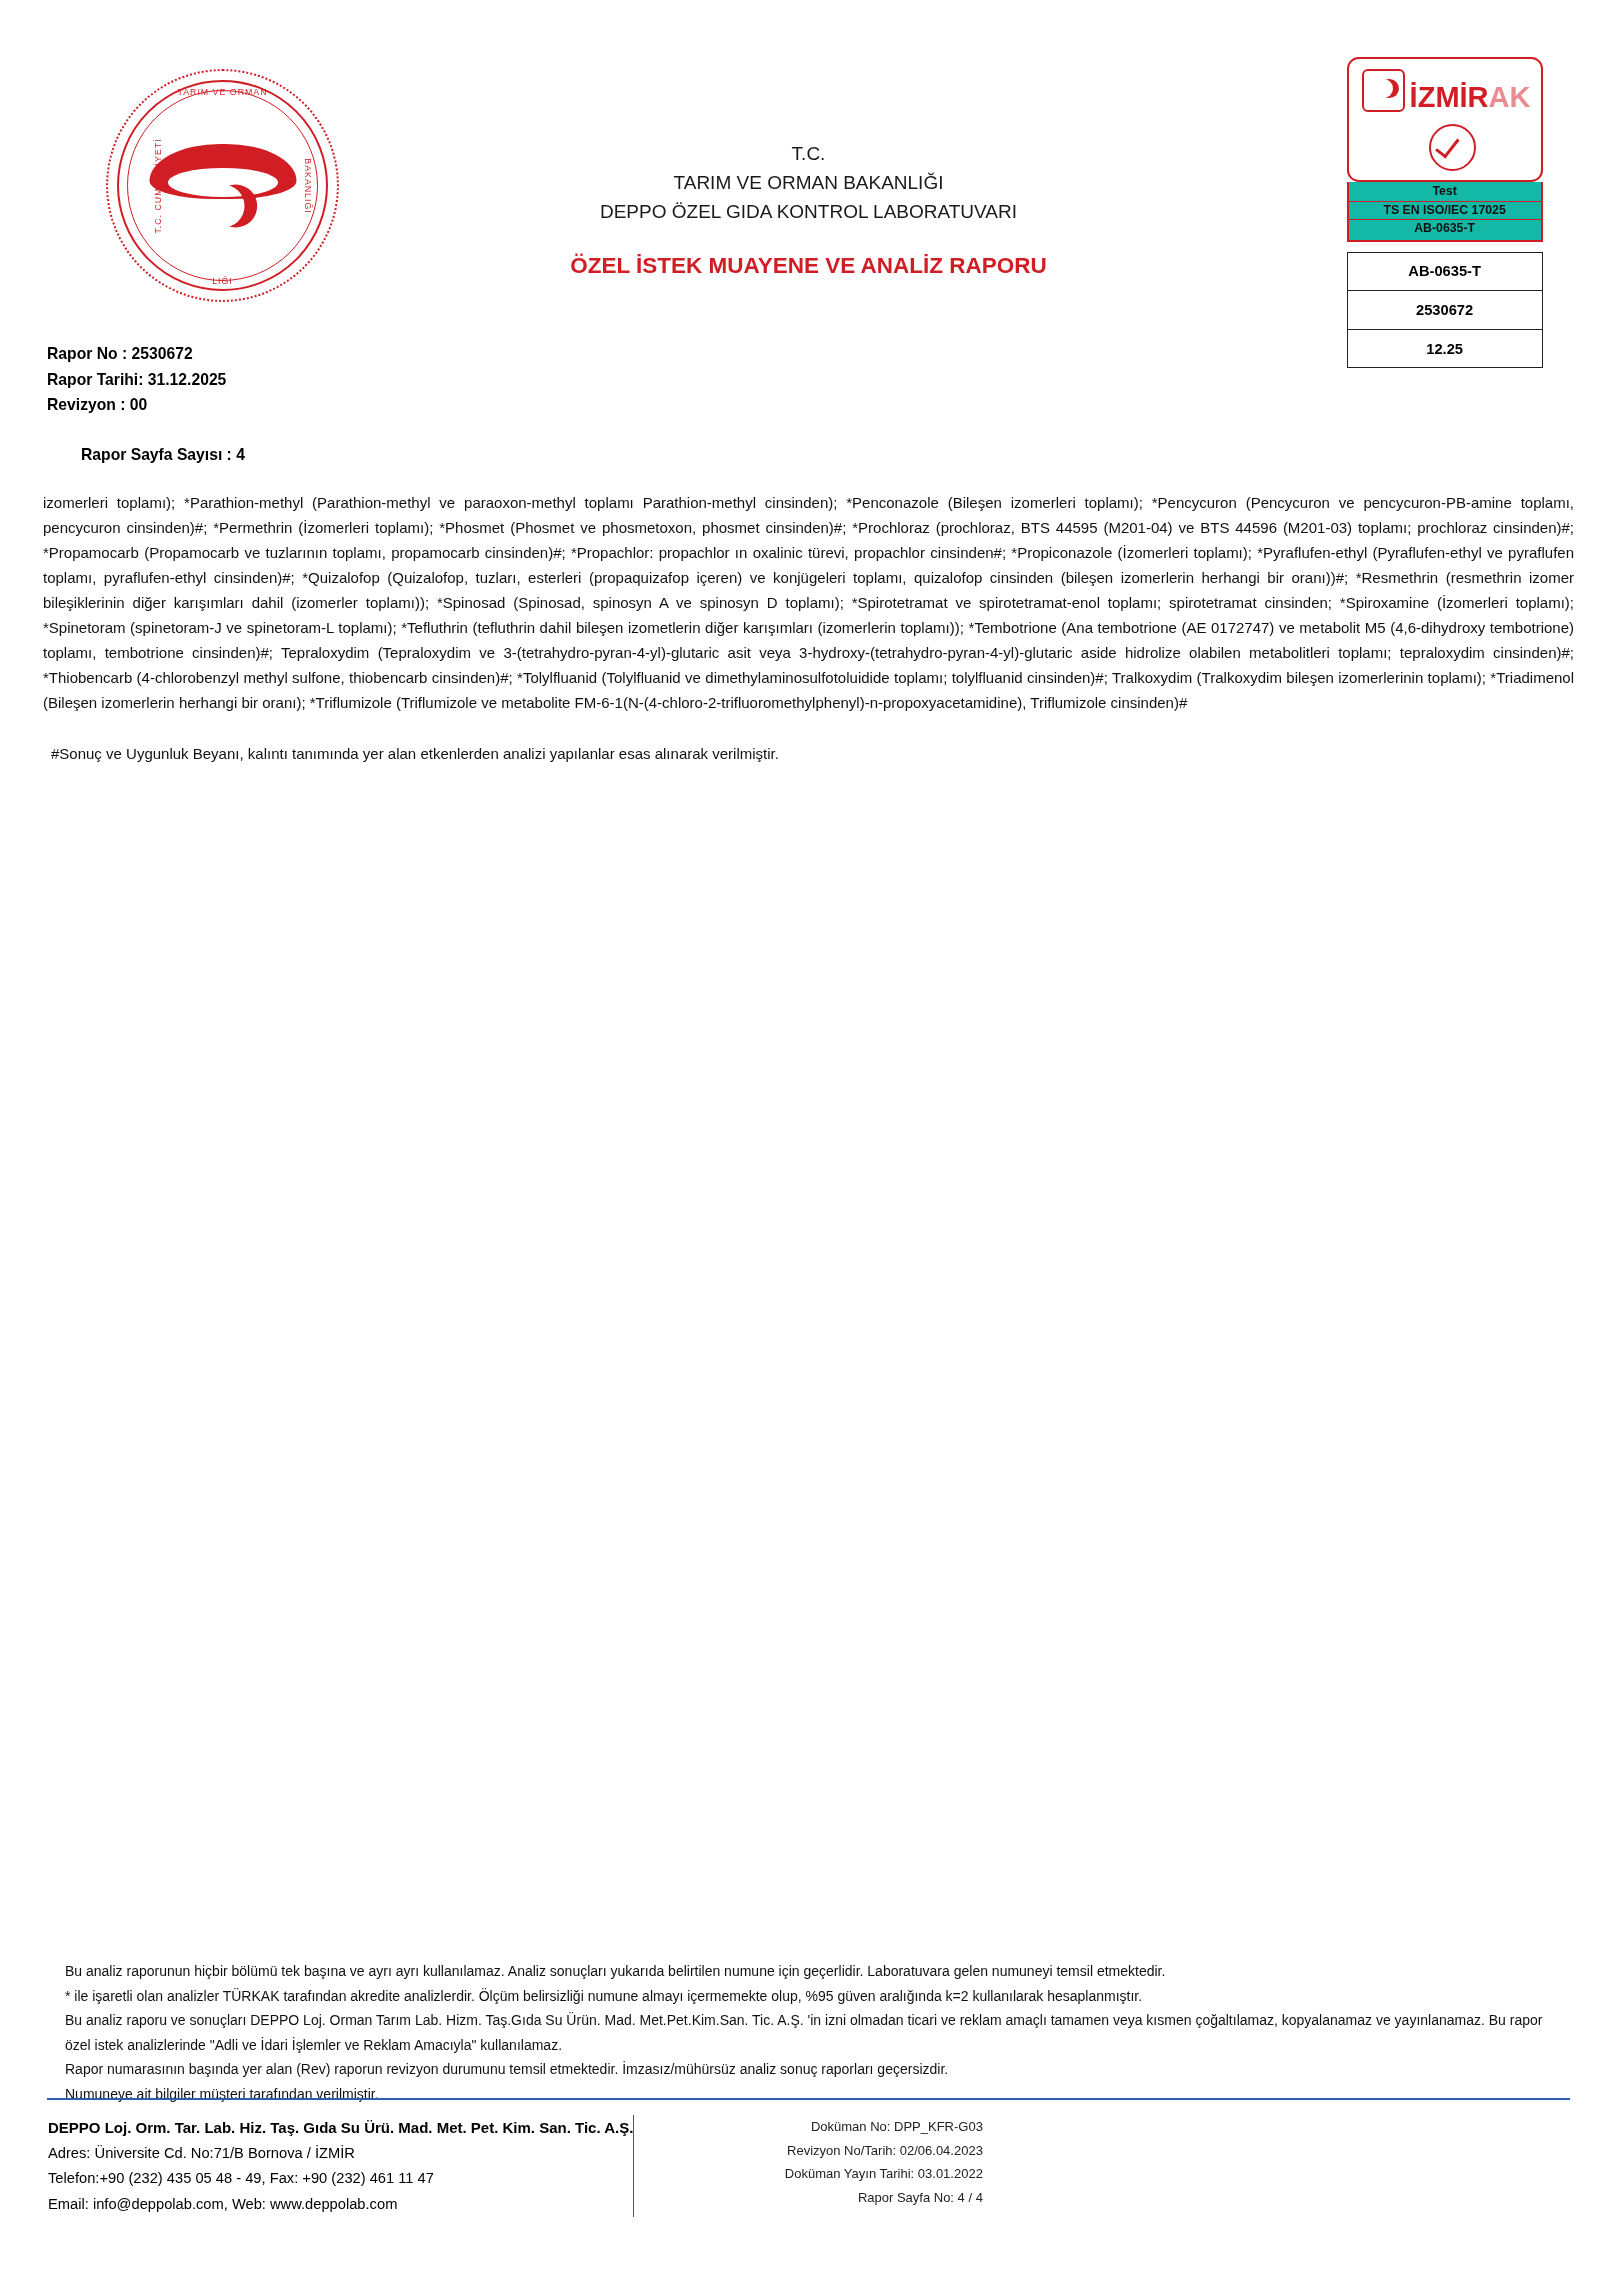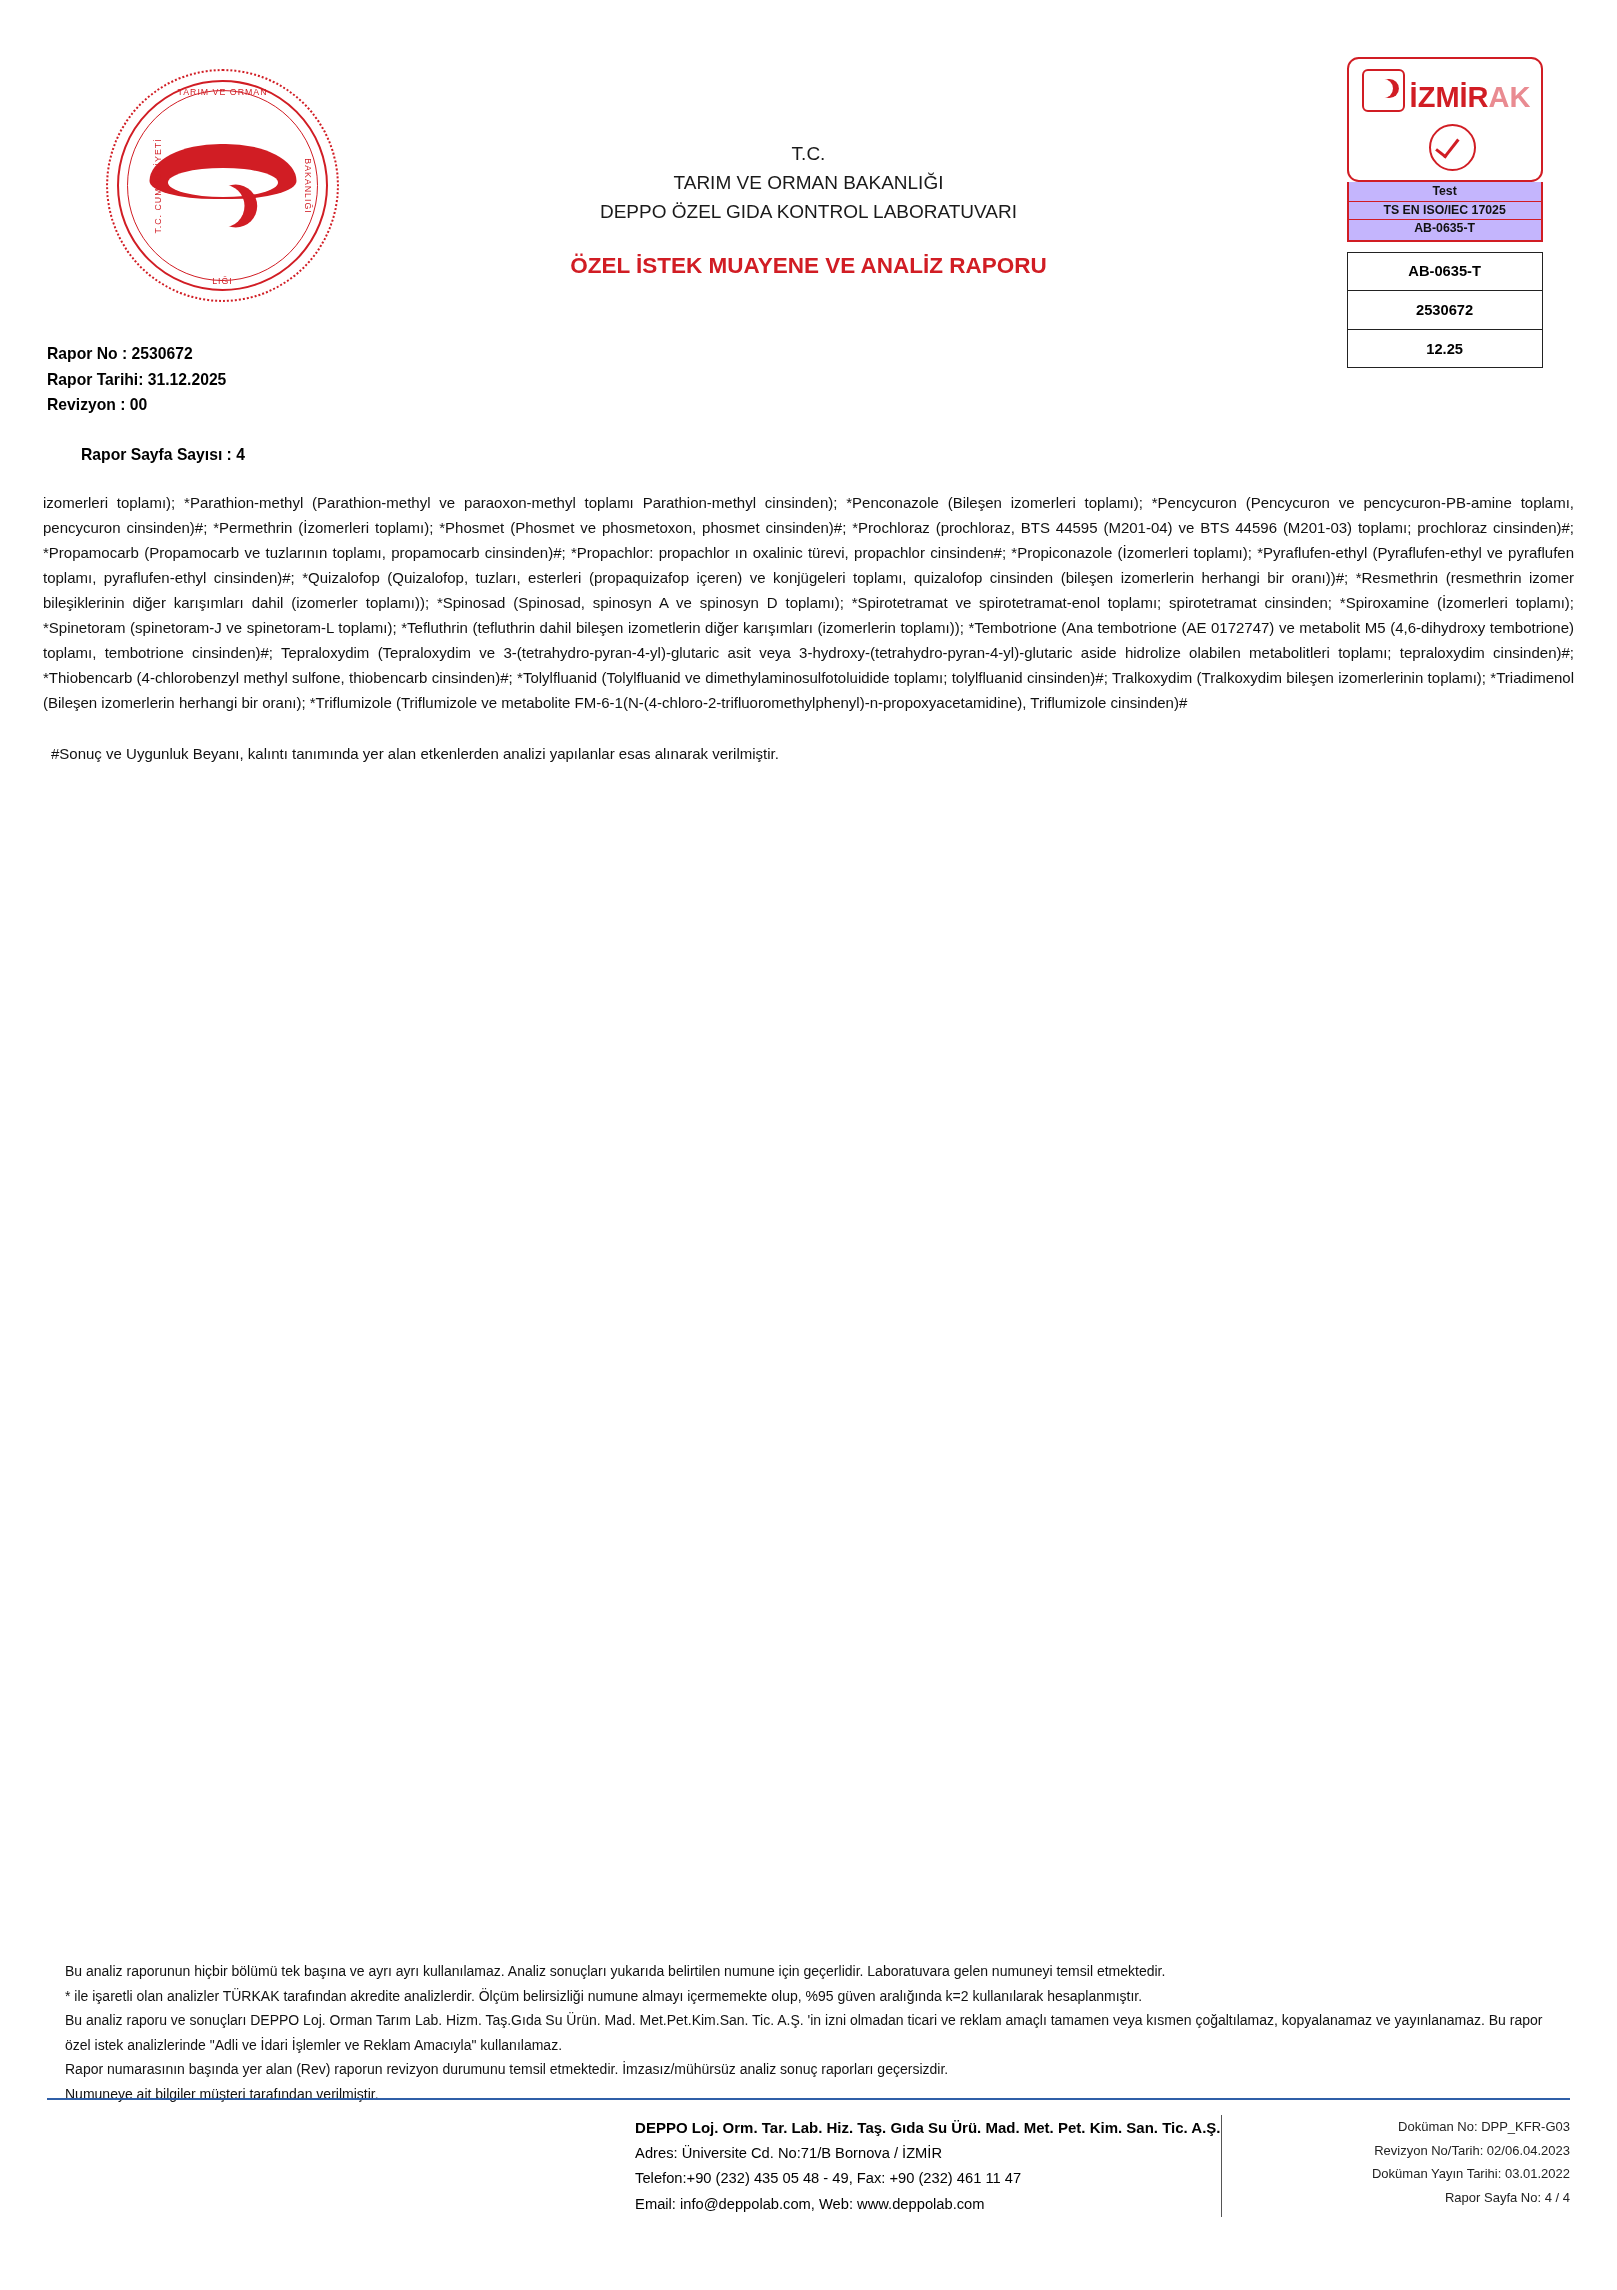--- a/index.html
+++ b/index.html
@@ -211,21 +211,21 @@
     top: 7.8px;
     width: 9.8px;
     height: 19.6px;
     border-right: 3.9px solid #d11d24;
     border-bottom: 3.9px solid #d11d24;
     transform: rotate(38deg);
   }
   .tk-test {
     border: 2px solid #d11d24;
     border-top: none;
-    background: #c4b5fd;
+    background: #14b8a6;
     text-align: center;
     font-size: 12.3px;
     font-weight: bold;
     color: #111;
     line-height: 17.6px;
     padding: 1px 0 2px;
   }
   .tk-test .t1 { display:block; }
   .tk-test .t2 { display:block; border-top: 1px solid #d11d24; }
   .tk-test .t3 { display:block; border-top: 1px solid #d11d24; }
@@ -297,21 +297,21 @@
     background: #2f5fa8;
   }
 
   
   .footer {
     position: absolute;
     left: 48px;
     right: 47px;
     top: 2115px;
     display: flex;
-    justify-content: flex-end;
+    justify-content: flex-start;
   }
   .footer-left {
     font-size: 14.7px;
     line-height: 25.5px;
   }
   .footer-left .company {
     font-weight: bold;
     font-size: 15px;
   }
   .footer-right {

